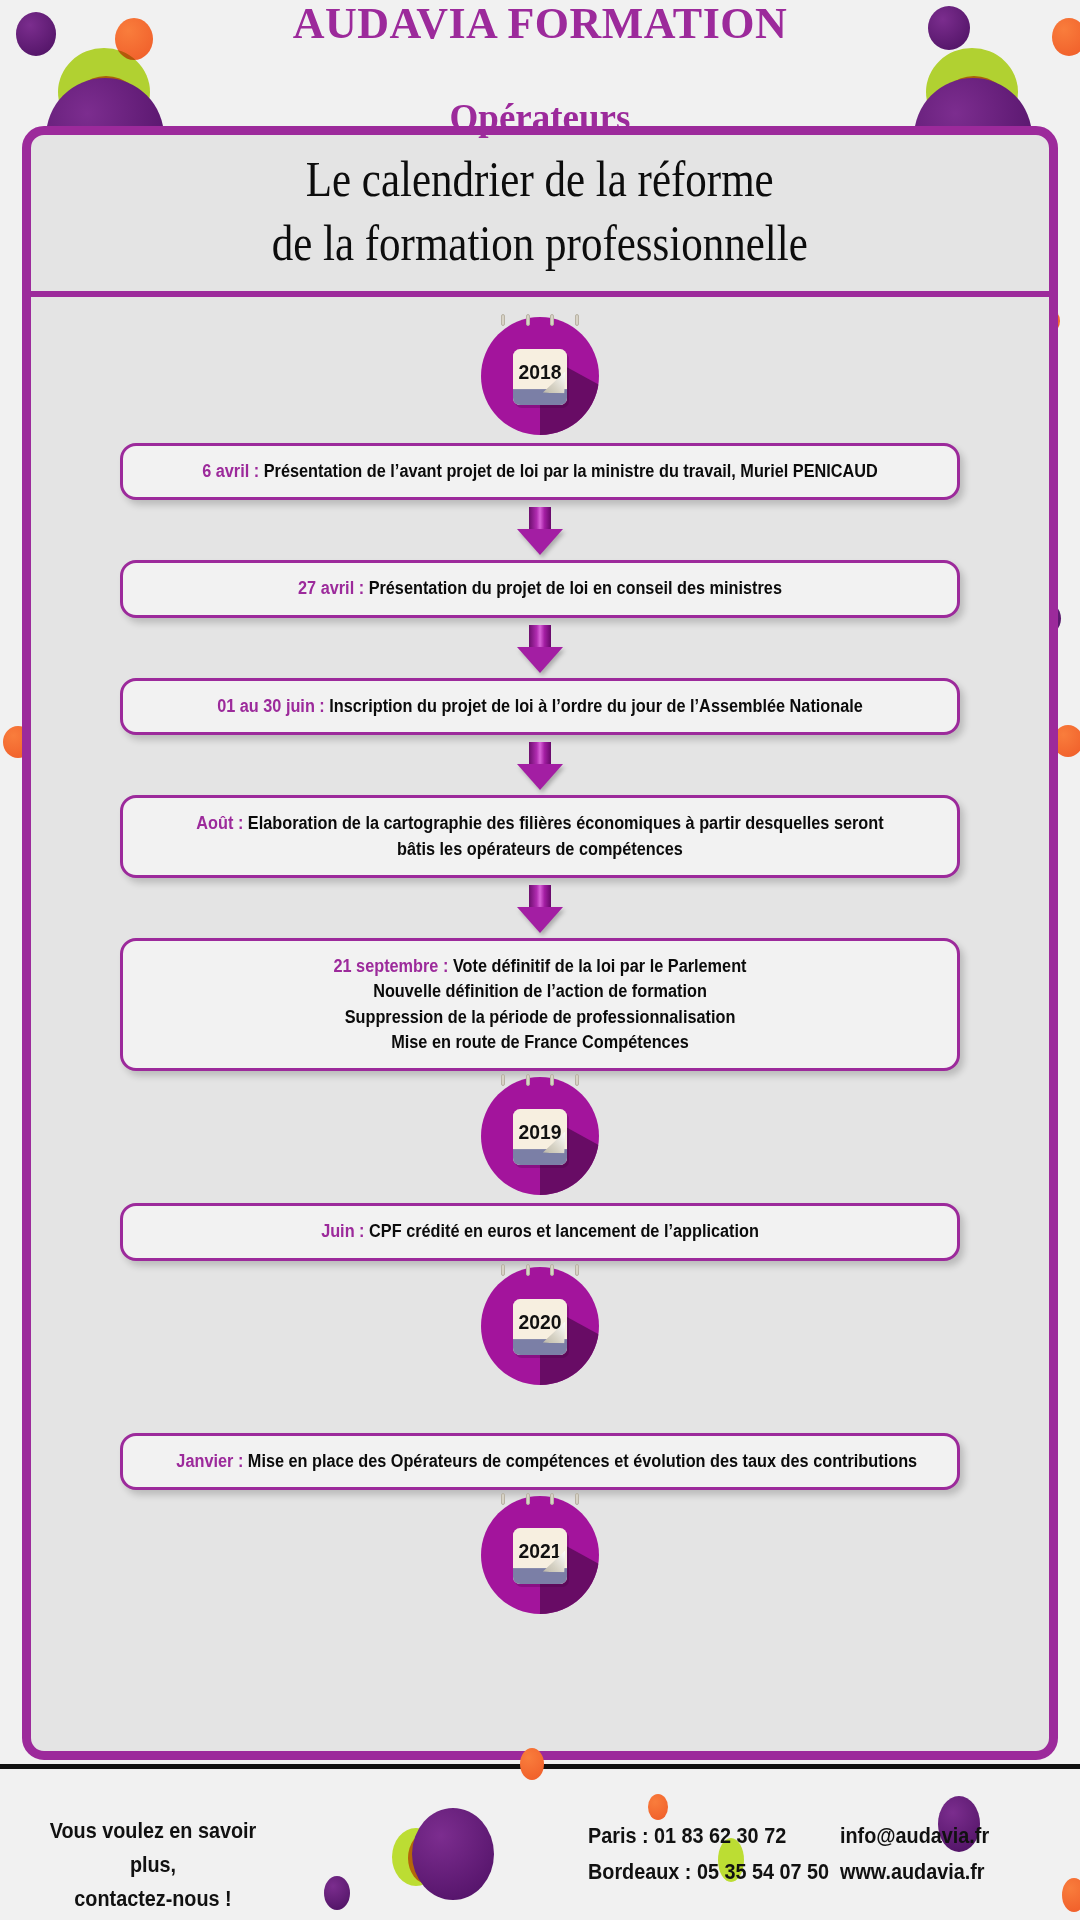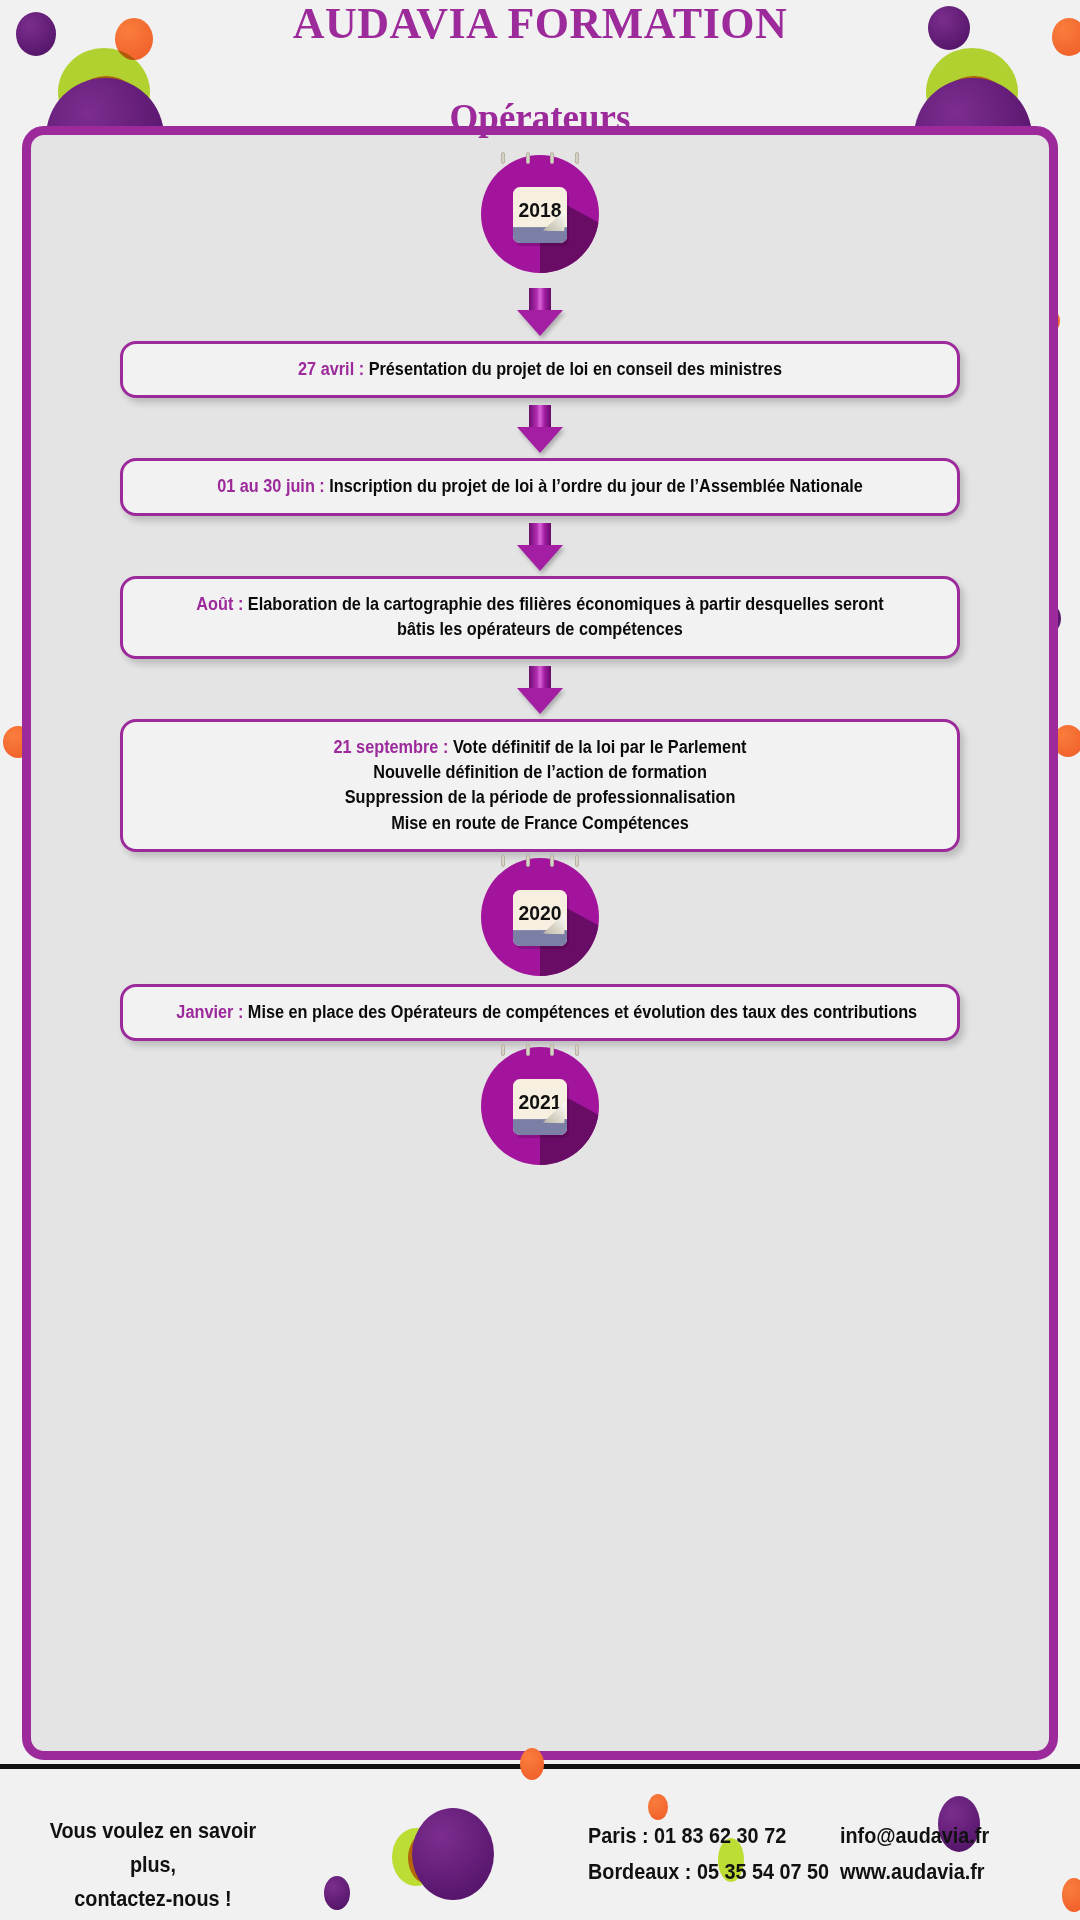--- a/index.html
+++ b/index.html
@@ -190,39 +190,50 @@
   <div class="blob orange" style="left:50px; top:28px; width:72px; height:68px;"></div>
   <div class="blob purple" style="left:26px; top:30px; width:118px;height:118px;"></div>
 </div>
 
 <div class="header">
   <div class="brand-title">AUDAVIA FORMATION</div>
   <div class="brand-sub">Opérateurs</div>
 </div>
 
 <div class="frame">
+  <div class="frame-head">
+    <div class="main-heading">
+      <div>Le calendrier de la réforme</div>
+      <div>de la formation professionnelle</div>
+    </div>
+  </div>
 
   <div class="timeline" id="timeline-root">
       <div style="display: flex; flex-direction: column; align-items: center; width: 100%;">
         <div class="cal-wrap">
           <div class="cal-circle">
             <div class="cal-shadow"></div>
           </div>
           <div class="cal-page">
             <div class="cal-year">2018</div>
             <div class="cal-band"></div>
             <div class="cal-curl"></div>
           </div>
           <div class="cal-rings">
             <i></i>
             <i></i>
             <i></i>
             <i></i>
           </div>
         </div>
+        <div class="row">
+          <div class="tl-box">
+            <p><span class="tl-date">6 avril : </span>Présentation de l’avant projet de loi par la ministre du travail, Muriel PENICAUD</p>
+          </div>
+        </div>
         <div class="arrow">
           <div class="arrow-shaft"></div>
           <div class="arrow-head"></div>
         </div>
         <div class="row">
           <div class="tl-box">
             <p><span class="tl-date">27 avril : </span>Présentation du projet de loi en conseil des ministres</p>
           </div>
         </div>
         <div class="arrow">
@@ -250,20 +261,43 @@
         <div class="row">
           <div class="tl-box">
             <p><span class="tl-date">21 septembre : </span>Vote définitif de la loi par le Parlement</p>
             <p>Nouvelle définition de l’action de formation</p>
             <p>Suppression de la période de professionnalisation</p>
             <p>Mise en route de France Compétences</p>
           </div>
         </div>
       </div>
       <div style="display: flex; flex-direction: column; align-items: center; width: 100%;">
+        <div class="cal-wrap">
+          <div class="cal-circle">
+            <div class="cal-shadow"></div>
+          </div>
+          <div class="cal-page">
+            <div class="cal-year">2019</div>
+            <div class="cal-band"></div>
+            <div class="cal-curl"></div>
+          </div>
+          <div class="cal-rings">
+            <i></i>
+            <i></i>
+            <i></i>
+            <i></i>
+          </div>
+        </div>
+        <div class="row">
+          <div class="tl-box">
+            <p><span class="tl-date">Juin : </span>CPF crédité en euros et lancement de l’application</p>
+          </div>
+        </div>
+      </div>
+      <div style="display: flex; flex-direction: column; align-items: center; width: 100%; gap: 40px;">
         <div class="cal-wrap">
           <div class="cal-circle">
             <div class="cal-shadow"></div>
           </div>
           <div class="cal-page">
             <div class="cal-year">2020</div>
             <div class="cal-band"></div>
             <div class="cal-curl"></div>
           </div>
           <div class="cal-rings">

